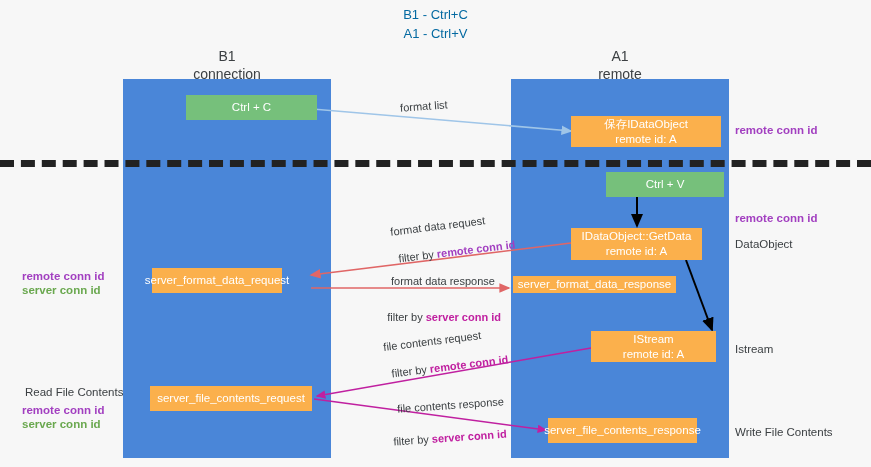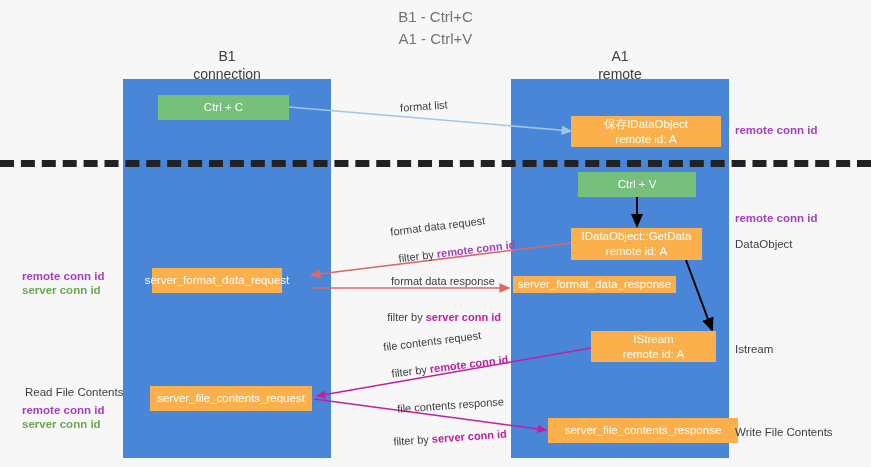--- a/index.html
+++ b/index.html
@@ -8,41 +8,41 @@
     background:#f7f7f7;
     font-family:"Liberation Sans","DejaVu Sans",sans-serif;
     overflow:hidden;
     position:relative;
     color:#333;
   }
   #stage{position:absolute;left:0;top:0;width:871px;height:467px;}
 
   .title{
     position:absolute;left:0;top:6px;width:871px;
-    text-align:center;font-size:15px;color:#737373;line-height:1.45;
+    text-align:center;font-size:13px;color:#0369a1;line-height:1.45;
   }
 
   .colhead{
     position:absolute;text-align:center;font-size:14px;color:#3c4043;
     line-height:1.25;
   }
 
   
   .lane{position:absolute;background:#4a86d8;}
 
   
   .node{
     position:absolute;
     display:flex;align-items:center;justify-content:center;
     text-align:center;
     color:#ffffff;font-size:11.5px;line-height:1.3;
     box-sizing:border-box;
     padding:2px 4px;
   }
-  .node.green{background:#76c07b;}
+  .node.green{background:#76c07b;margin-left:28px;}
   .node.orange{background:#fbb04c;}
 
   
   .side{position:absolute;font-size:11.5px;line-height:1.35;white-space:pre;}
   .purple{color:#a23fc0;font-weight:bold;}
   .green-t{color:#6aa84f;font-weight:bold;}
   .plain{color:#3c4043;font-weight:normal;}
 
   
   .elabel{position:absolute;font-size:11px;color:#3c4043;white-space:pre;}
@@ -135,21 +135,21 @@
 
   <div class="node orange" style="left:591px;top:331px;width:125px;height:31px;flex-direction:column;">
     <span>IStream</span>
     <span>remote id: A</span>
   </div>
 
   <div class="node orange" style="left:150px;top:386px;width:162px;height:25px;">
     <span>server_file_contents_request</span>
   </div>
 
-  <div class="node orange" style="left:548px;top:418px;width:190px;height:25px;">
+  <div class="node orange" style="left:548px;top:418px;width:149px;height:25px;">
     <span>server_file_contents_response</span>
   </div>
 
   <div class="elabel" style="left:400px;top:100px;transform:rotate(-4deg);">format list</div>
 
   <div class="elabel" style="left:390px;top:220px;transform:rotate(-7deg);">format data request</div>
   <div class="elabel" style="left:386px;top:234px;transform:rotate(-7deg);">
     <span class="plain">filter by </span><span class="hl-purple">remote conn id</span>
   </div>
 

